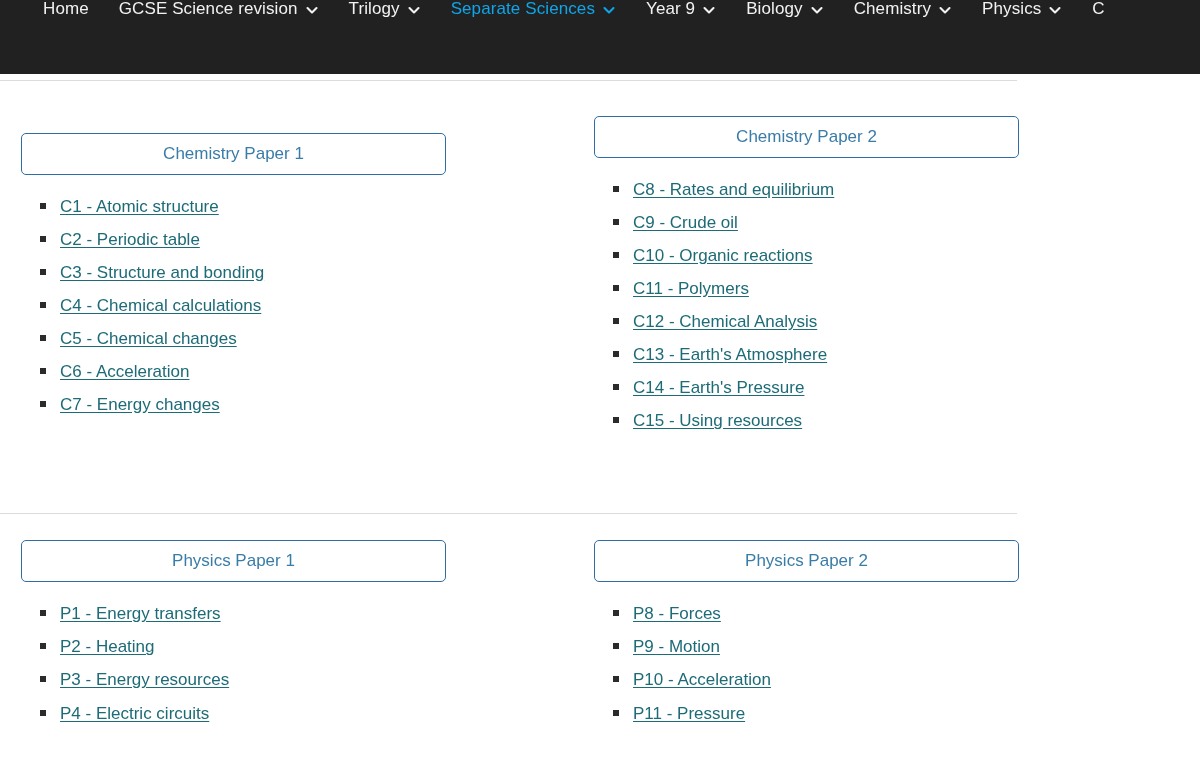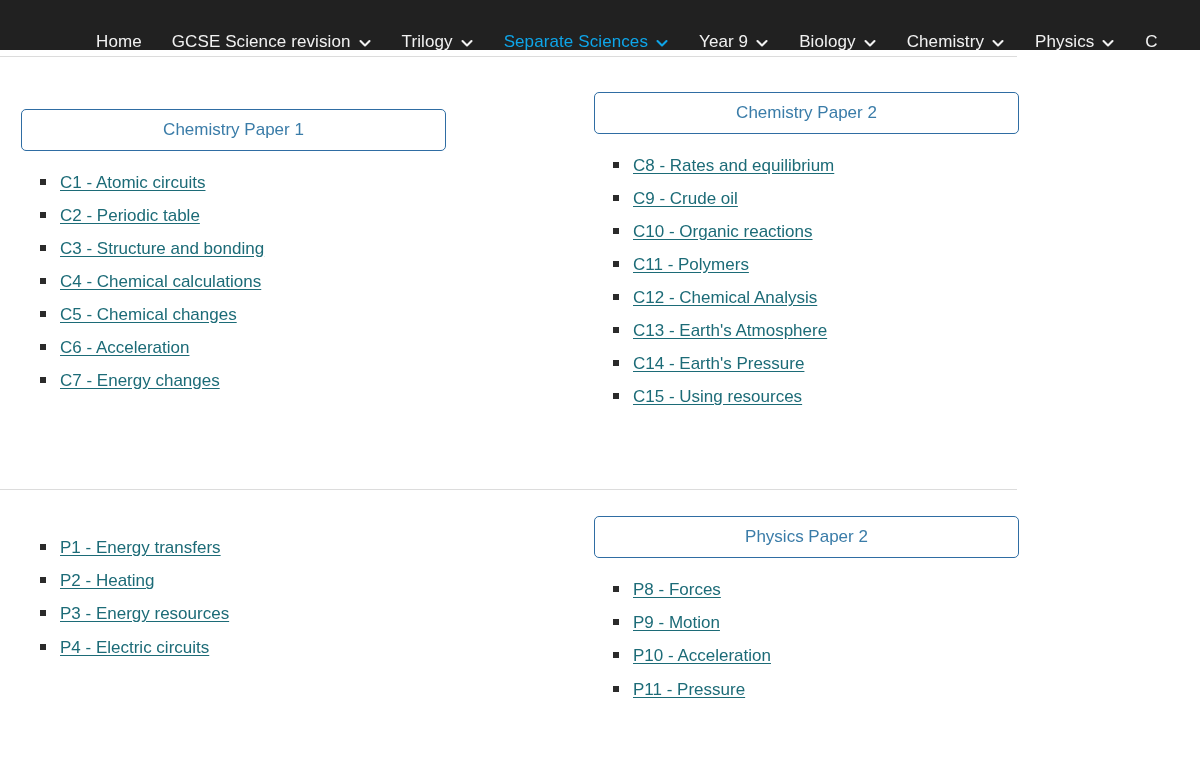--- a/index.html
+++ b/index.html
@@ -8,25 +8,25 @@
     padding: 0;
     width: 1200px;
     height: 773px;
     overflow: hidden;
     background: #ffffff;
     font-family: "Liberation Sans", sans-serif;
   }
 
   
   .navbar {
-    height: 50px;
+    height: 74px;
     background: #212121;
     display: flex;
-    align-items: flex-end;
-    padding-left: 96px;
+    align-items: flex-start;
+    padding-left: 43px;
     white-space: nowrap;
     overflow: hidden;
   }
   .nav-item {
     display: flex;
     align-items: center;
     color: #f2f2f2;
     font-size: 17px;
     letter-spacing: 0.1px;
     margin-right: 30px;
@@ -187,21 +187,21 @@
   <div class="hr top"></div>
 
   <div class="section section-1" id="section-0">
       <div class="col">
         <div class="paper-box">
           <span>Chemistry Paper 1</span>
         </div>
         <ul class="topic-list">
           <li>
             <span class="bullet"></span>
-            <a class="topic-link">C1 - Atomic circuits</a>
+            <a class="topic-link">C1 - Atomic structure</a>
           </li>
           <li>
             <span class="bullet"></span>
             <a class="topic-link">C2 - Periodic table</a>
           </li>
           <li>
             <span class="bullet"></span>
             <a class="topic-link">C3 - Structure and bonding</a>
           </li>
           <li>
@@ -260,20 +260,23 @@
             <a class="topic-link">C15 - Using resources</a>
           </li>
         </ul>
       </div>
     </div>
 
   <div class="hr mid-divider"></div>
 
   <div class="section section-2" id="section-1">
       <div class="col">
+        <div class="paper-box">
+          <span>Physics Paper 1</span>
+        </div>
         <ul class="topic-list">
           <li>
             <span class="bullet"></span>
             <a class="topic-link">P1 - Energy transfers</a>
           </li>
           <li>
             <span class="bullet"></span>
             <a class="topic-link">P2 - Heating</a>
           </li>
           <li>

